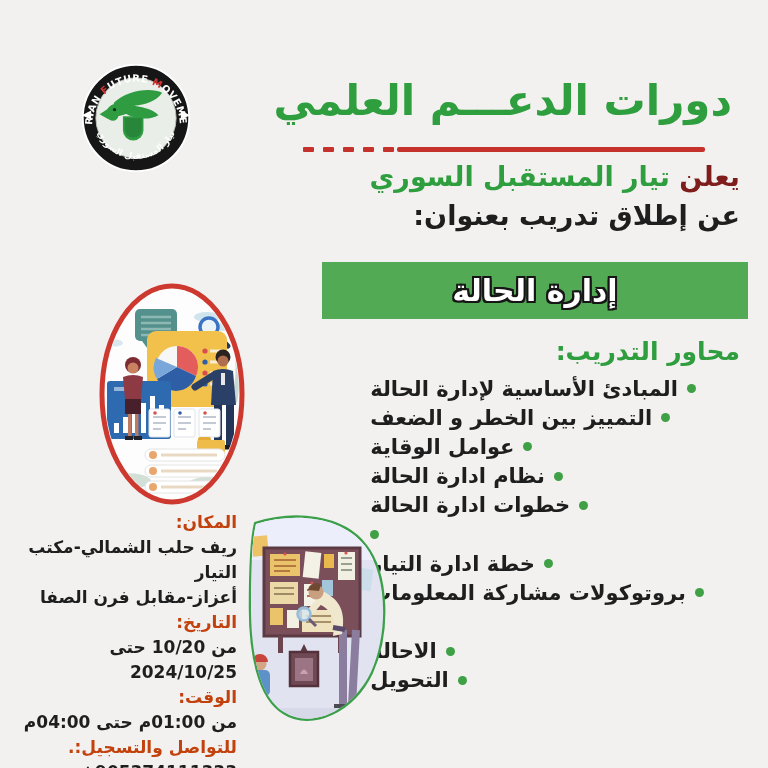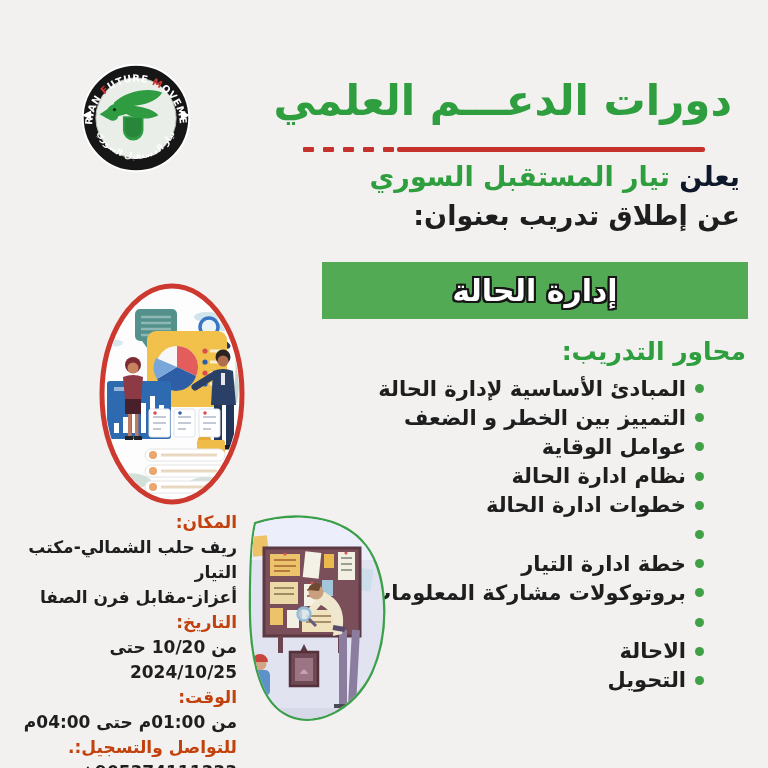--- a/index.html
+++ b/index.html
@@ -28,26 +28,26 @@
     background:#53aa54;display:flex;align-items:center;justify-content:center;
   }
   .banner-text{
     direction:rtl;font-size:30px;font-weight:bold;color:#ffffff;
     text-shadow:-2px -2px 0 #161616,2px -2px 0 #161616,-2px 2px 0 #161616,
                  2px 2px 0 #161616,-2px 0 0 #161616,2px 0 0 #161616,
                  0 -2px 0 #161616,0 2px 0 #161616;
   }
   
   .axes-heading{
-    position:absolute;top:337px;right:22px;direction:rtl;
+    position:absolute;top:337px;right:28px;direction:rtl;
     font-size:25px;font-weight:bold;color:#2f9e3e;
   }
   .axes-list{
     position:absolute;top:374px;right:64px;direction:rtl;
-    display:flex;flex-direction:column;
+    display:flex;flex-direction:column;align-items:flex-end;
   }
   .axes-item{
     display:flex;align-items:center;gap:9px;height:29.2px;
     font-size:21px;font-weight:bold;color:#1e1e1e;white-space:nowrap;
   }
   .bullet-dot{width:9px;height:9px;border-radius:50%;background:#3fa045;flex:0 0 auto;}
   
   .details{
     position:absolute;top:510px;right:531px;width:222px;
     direction:rtl;text-align:right;
@@ -94,21 +94,21 @@
   <div class="rule-solid"></div>
   <div class="rule-dashes">
     <div class="dash"></div>
     <div class="dash"></div>
     <div class="dash"></div>
     <div class="dash"></div>
     <div class="dash"></div>
   </div>
 
   <div class="announce">
-    <div><span style="color: #0f172a;">يعلن </span><span style="color: rgb(47, 158, 62);">تيار المستقبل السوري</span></div>
+    <div><span style="color: #7f1d1d;">يعلن </span><span style="color: rgb(47, 158, 62);">تيار المستقبل السوري</span></div>
     <div>عن إطلاق تدريب بعنوان:</div>
   </div>
 
   <div class="banner">
     <div class="banner-text">إدارة الحالة</div>
   </div>
 
   <div class="axes-heading">محاور التدريب:</div>
   <div class="axes-list">
     <div class="axes-item">

